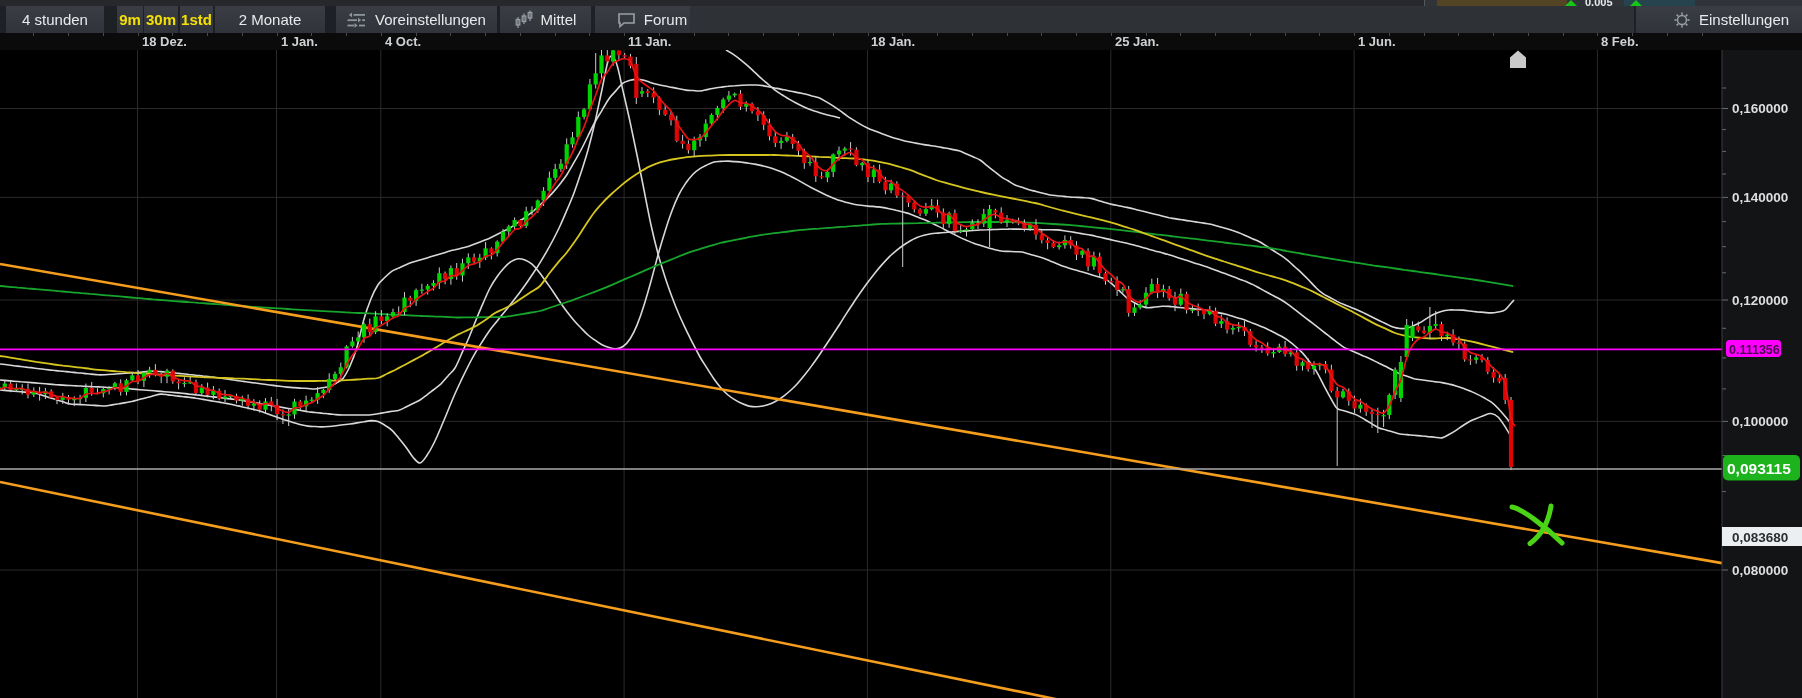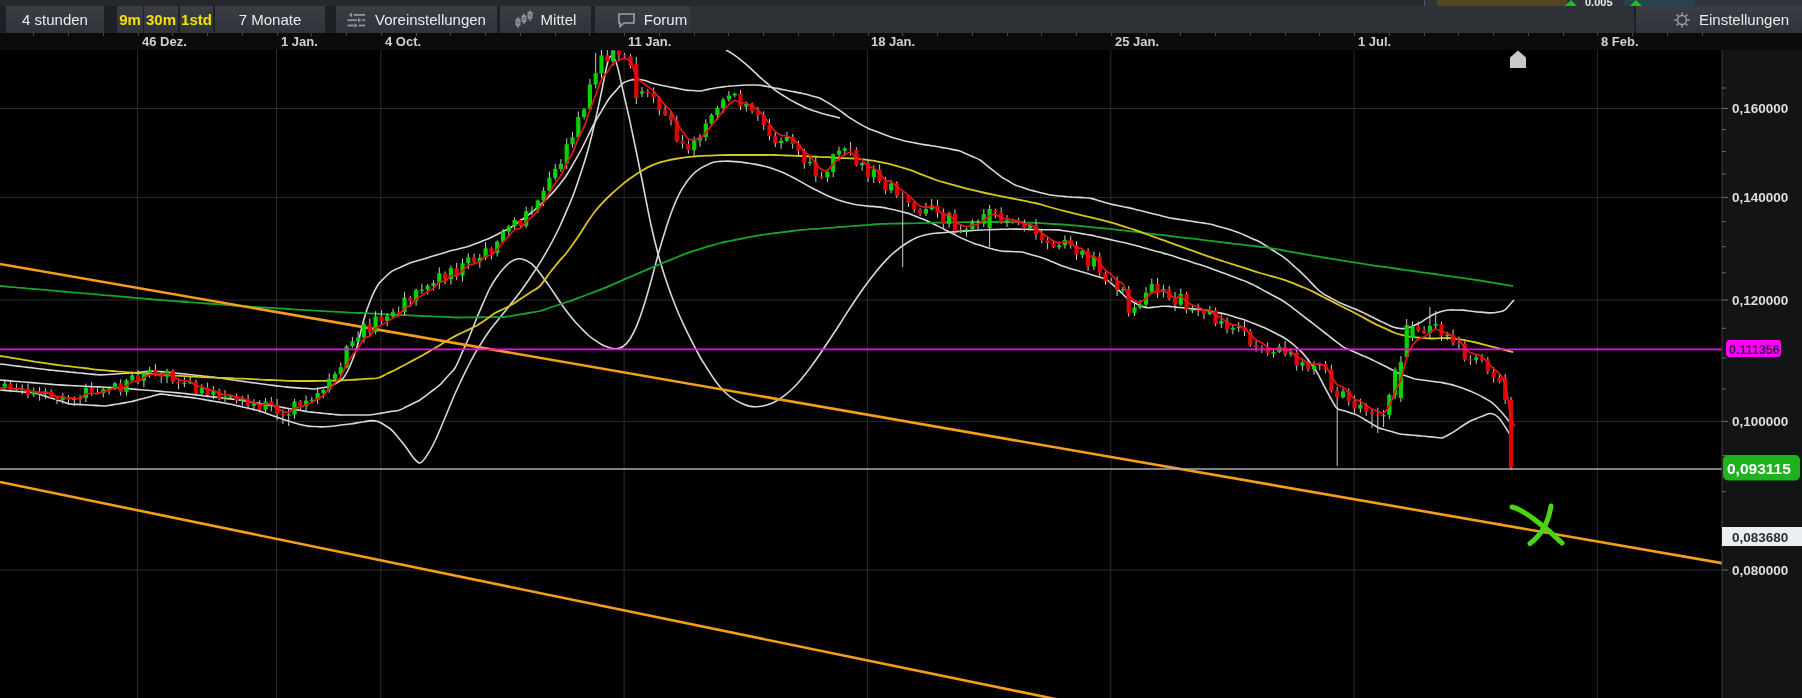--- a/index.html
+++ b/index.html
@@ -7,21 +7,21 @@
     <div style="position:absolute;left:1565px;top:0;width:0;height:0;border-left:6px solid transparent;border-right:6px solid transparent;border-bottom:6px solid #18c418"></div>
     <div style="position:absolute;left:1630px;top:0;width:0;height:0;border-left:6px solid transparent;border-right:6px solid transparent;border-bottom:6px solid #18c418"></div>
     <div style="position:absolute;left:1585px;top:-4px;font-size:11px;color:#e8e8e8;font-weight:bold">0,005</div>
     <div style="position:absolute;left:1424px;top:0;width:1px;height:6px;background:#55585c"></div>
   </div>
 <div class="tbar">
     <div class="btn" style="left:6px;width:98px">4 stunden</div>
     <div class="btn yb" style="left:117px;width:26px">9m</div>
     <div class="btn yb" style="left:144px;width:34px">30m</div>
     <div class="btn yb" style="left:180px;width:33px">1std</div>
-    <div class="btn" style="left:215px;width:110px">7 Monate</div>
+    <div class="btn" style="left:215px;width:110px">2 Monate</div>
     <div class="btn" style="left:336px;width:161px"><svg width="19" height="18" viewBox="0 0 19 18" style="vertical-align:-4px;margin-right:9px">
         <g fill="#8e959c">
           <path d="M5,1.6 L1.8,3.9 L5,6.2 Z"></path>
           <rect x="6.5" y="3" width="11.5" height="1.8"></rect>
           <rect x="0.5" y="8.3" width="9.5" height="1.8"></rect>
           <path d="M11,6.8 L14.2,9.1 L11,11.4 Z"></path>
           <rect x="15.2" y="8.3" width="2.8" height="1.8"></rect>
           <rect x="0.5" y="13.6" width="6.5" height="1.8"></rect>
           <path d="M7.5,12.1 L10.7,14.4 L7.5,16.7 Z"></path>
           <rect x="12" y="13.6" width="6" height="1.8"></rect>
@@ -53,27 +53,27 @@
             <line x1="15" y1="9" x2="17.5" y2="9"></line>
             <line x1="3" y1="3" x2="4.8" y2="4.8"></line>
             <line x1="13.2" y1="13.2" x2="15" y2="15"></line>
             <line x1="3" y1="15" x2="4.8" y2="13.2"></line>
             <line x1="13.2" y1="4.8" x2="15" y2="3"></line>
           </g>
         </g>
       </svg>Einstellungen</div>
   </div>
 <div class="drow">
-    <div class="dlab" style="left:142px">46 Dez.</div>
+    <div class="dlab" style="left:142px">18 Dez.</div>
     <div class="dlab" style="left:281px">1 Jan.</div>
     <div class="dlab" style="left:385px">4 Oct.</div>
     <div class="dlab" style="left:628px">11 Jan.</div>
     <div class="dlab" style="left:871px">18 Jan.</div>
     <div class="dlab" style="left:1115px">25 Jan.</div>
-    <div class="dlab" style="left:1358px">1 Jul.</div>
+    <div class="dlab" style="left:1358px">1 Jun.</div>
     <div class="dlab" style="left:1601px">8 Feb.</div>
     <div class="tick" style="left:33.2px"></div>
     <div class="tick" style="left:68.0px"></div>
     <div class="tick" style="left:102.7px"></div>
     <div class="tick" style="left:137.5px"></div>
     <div class="tick" style="left:172.3px"></div>
     <div class="tick" style="left:207.0px"></div>
     <div class="tick" style="left:241.8px"></div>
     <div class="tick" style="left:276.5px"></div>
     <div class="tick" style="left:311.3px"></div>

